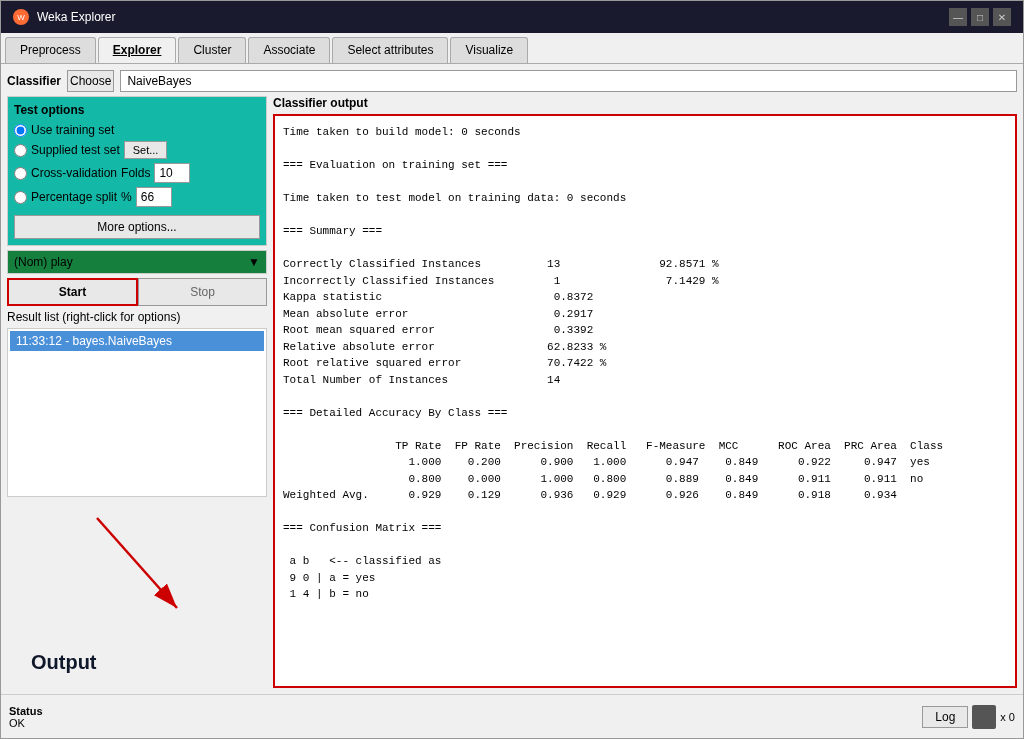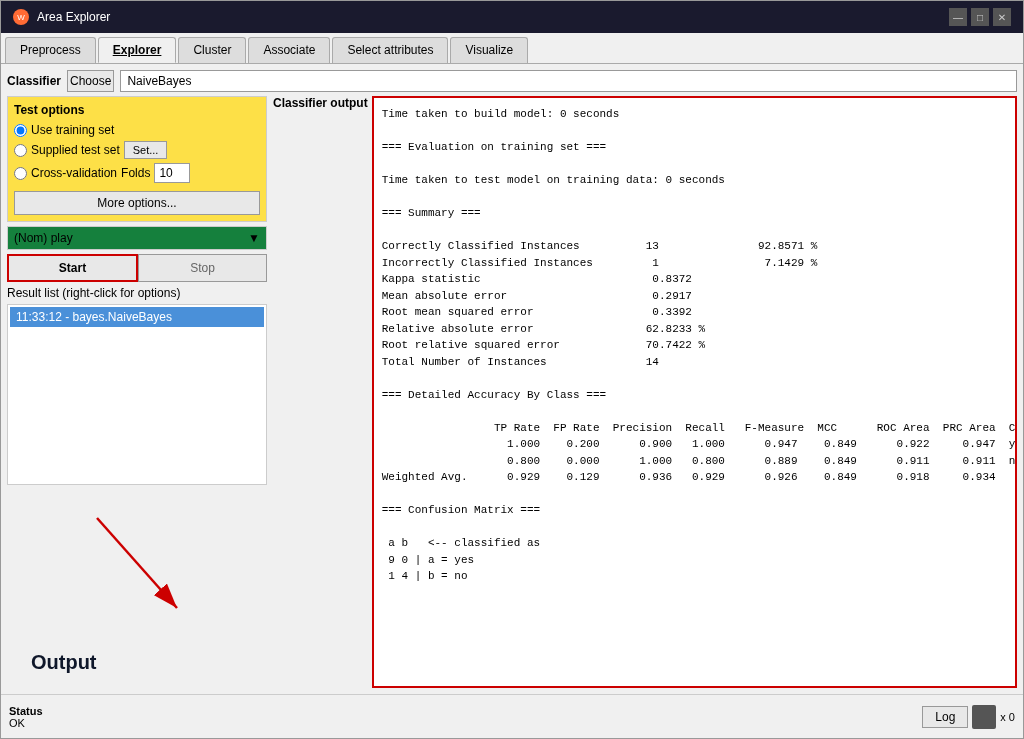--- a/index.html
+++ b/index.html
@@ -21,21 +21,21 @@
     
     .classifier-section { display: flex; align-items: center; gap: 6px; flex-shrink: 0; }
     .classifier-label { font-weight: bold; font-size: 12px; }
     .choose-btn { padding: 3px 2px; background: #e8e8e8; border: 1px solid #999; cursor: pointer; font-size: 12px; }
     .classifier-value { flex: 1; background: white; border: 1px solid #999; padding: 3px 6px; font-size: 12px; }
     
     .content-area { display: flex; flex: 1; gap: 6px; overflow: hidden; }
     
     .left-panel { width: 260px; flex-shrink: 0; display: flex; flex-direction: column; gap: 4px; }
     
-    .panel-group { background: #fde047; border: 1px solid #ccc; padding: 6px; }
+    .panel-group { background: #14b8a6; border: 1px solid #ccc; padding: 6px; }
     .panel-group-title { font-weight: bold; margin-bottom: 6px; font-size: 12px; }
     
     .radio-row { display: flex; align-items: center; gap: 4px; margin-bottom: 4px; font-size: 12px; }
     .radio-row input[type=radio] { margin: 0; }
     .small-input { width: 36px; border: 1px solid #999; padding: 2px 4px; font-size: 12px; }
     .set-btn { padding: 2px 8px; background: #e8e8e8; border: 1px solid #999; cursor: pointer; font-size: 11px; }
     
     .more-options-btn { width: 100%; padding: 4px; background: #e8e8e8; border: 1px solid #999; cursor: pointer; font-size: 12px; margin-top: 4px; }
     
     .nom-row { display: flex; align-items: center; justify-content: space-between; background: #15803d; border: 1px solid #ccc; padding: 4px 6px; font-size: 12px; cursor: pointer; }
@@ -44,21 +44,21 @@
     .start-btn { flex: 1; padding: 5px; background: #e8e8e8; border: 2px solid #cc0000; cursor: pointer; font-size: 12px; font-weight: bold; }
     .stop-btn { flex: 1; padding: 5px; background: #e8e8e8; border: 1px solid #999; cursor: pointer; font-size: 12px; color: #666; }
     
     .result-list-section { flex: 1; display: flex; flex-direction: column; }
     .result-list-title { font-size: 12px; margin-bottom: 4px; font-weight: normal; }
     .result-list { background: white; border: 1px solid #ccc; flex: 1; padding: 2px; }
     .result-item { padding: 3px 6px; font-size: 12px; background: #4a90d9; color: white; cursor: pointer; }
     
     .output-label { color: #0f172a; font-size: 20px; font-weight: bold; margin-top: auto; padding: 4px; }
     
-    .right-panel { flex: 1; display: flex; gap: 4px; overflow: hidden; }
+    .right-panel { flex: 1; display: flex; flex-direction: column; gap: 4px; overflow: hidden; }
     .output-title { font-weight: bold; font-size: 12px; }
     
     .output-box { flex: 1; background: white; border: 2px solid #cc0000; padding: 8px; font-family: 'Courier New', monospace; font-size: 11px; overflow-y: auto; white-space: pre; line-height: 1.5; }
     
     .status-bar { background: #f0f0f0; border-top: 1px solid #ccc; padding: 4px 8px; display: flex; align-items: center; justify-content: space-between; flex-shrink: 0; height: 44px; }
     .status-left { display: flex; flex-direction: column; }
     .status-label { font-weight: bold; font-size: 11px; }
     .status-value { font-size: 11px; }
     .status-right { display: flex; align-items: center; gap: 4px; }
     .log-btn { padding: 3px 12px; background: #e8e8e8; border: 1px solid #999; cursor: pointer; font-size: 12px; }
@@ -66,21 +66,21 @@
     .x-count { font-size: 11px; }
   </style>
 </head>
 <body>
 
 <div class="window">
 
   <div class="title-bar">
     <div class="title-bar-left">
       <div class="title-bar-icon">W</div>
-      <span>Area Explorer</span>
+      <span>Weka Explorer</span>
     </div>
     <div class="title-bar-buttons">
       <button class="title-btn">—</button>
       <button class="title-btn">□</button>
       <button class="title-btn">✕</button>
     </div>
   </div>
 
   <div class="tab-bar">
     <div class="tab">
@@ -129,20 +129,26 @@
             <button class="set-btn">Set...</button>
           </div>
           
           <div class="radio-row">
             <input type="radio" name="test-option" style="">
             <label>Cross-validation</label>
             <span>Folds</span>
             <input class="small-input" type="text" value="10" style="">
           </div>
           
+          <div class="radio-row">
+            <input type="radio" name="test-option" style="">
+            <label>Percentage split</label>
+            <span>%</span>
+            <input class="small-input" type="text" value="66" style="">
+          </div>
           
           <button class="more-options-btn">More options...</button>
         </div>
 
         <div class="nom-row">
           <span>(Nom) play</span>
           <span>▼</span>
         </div>
 
         <div class="action-row">

